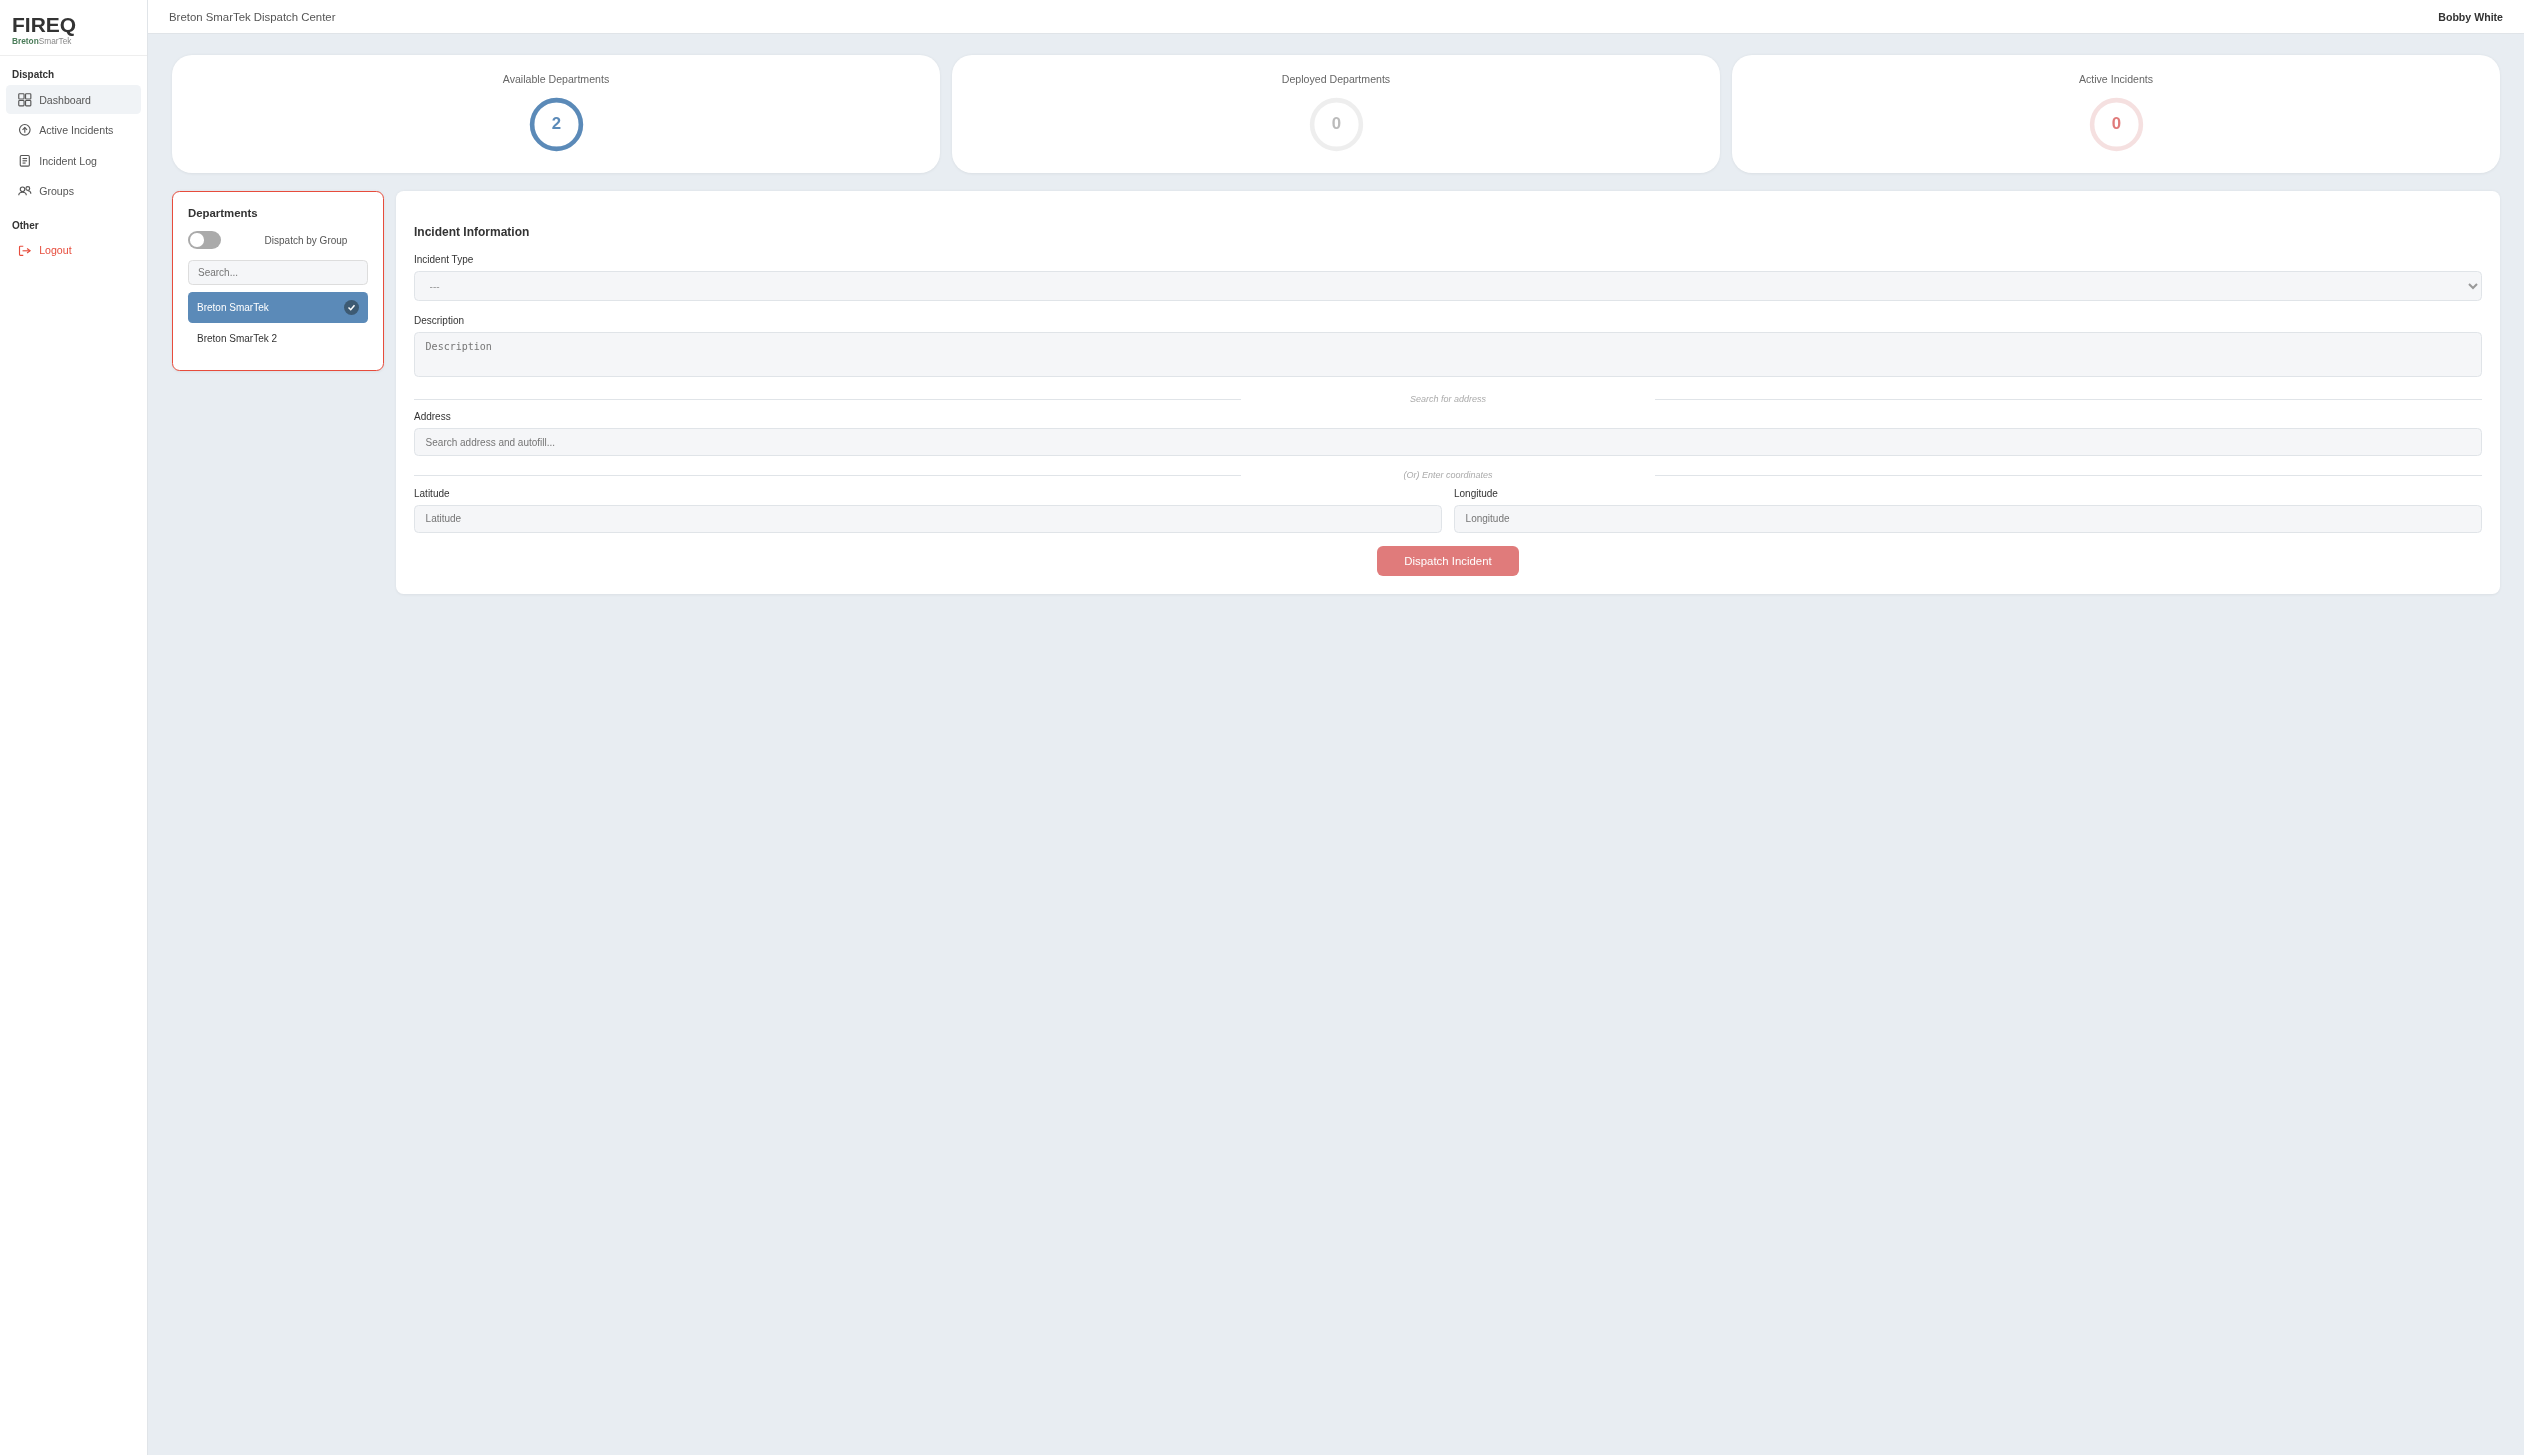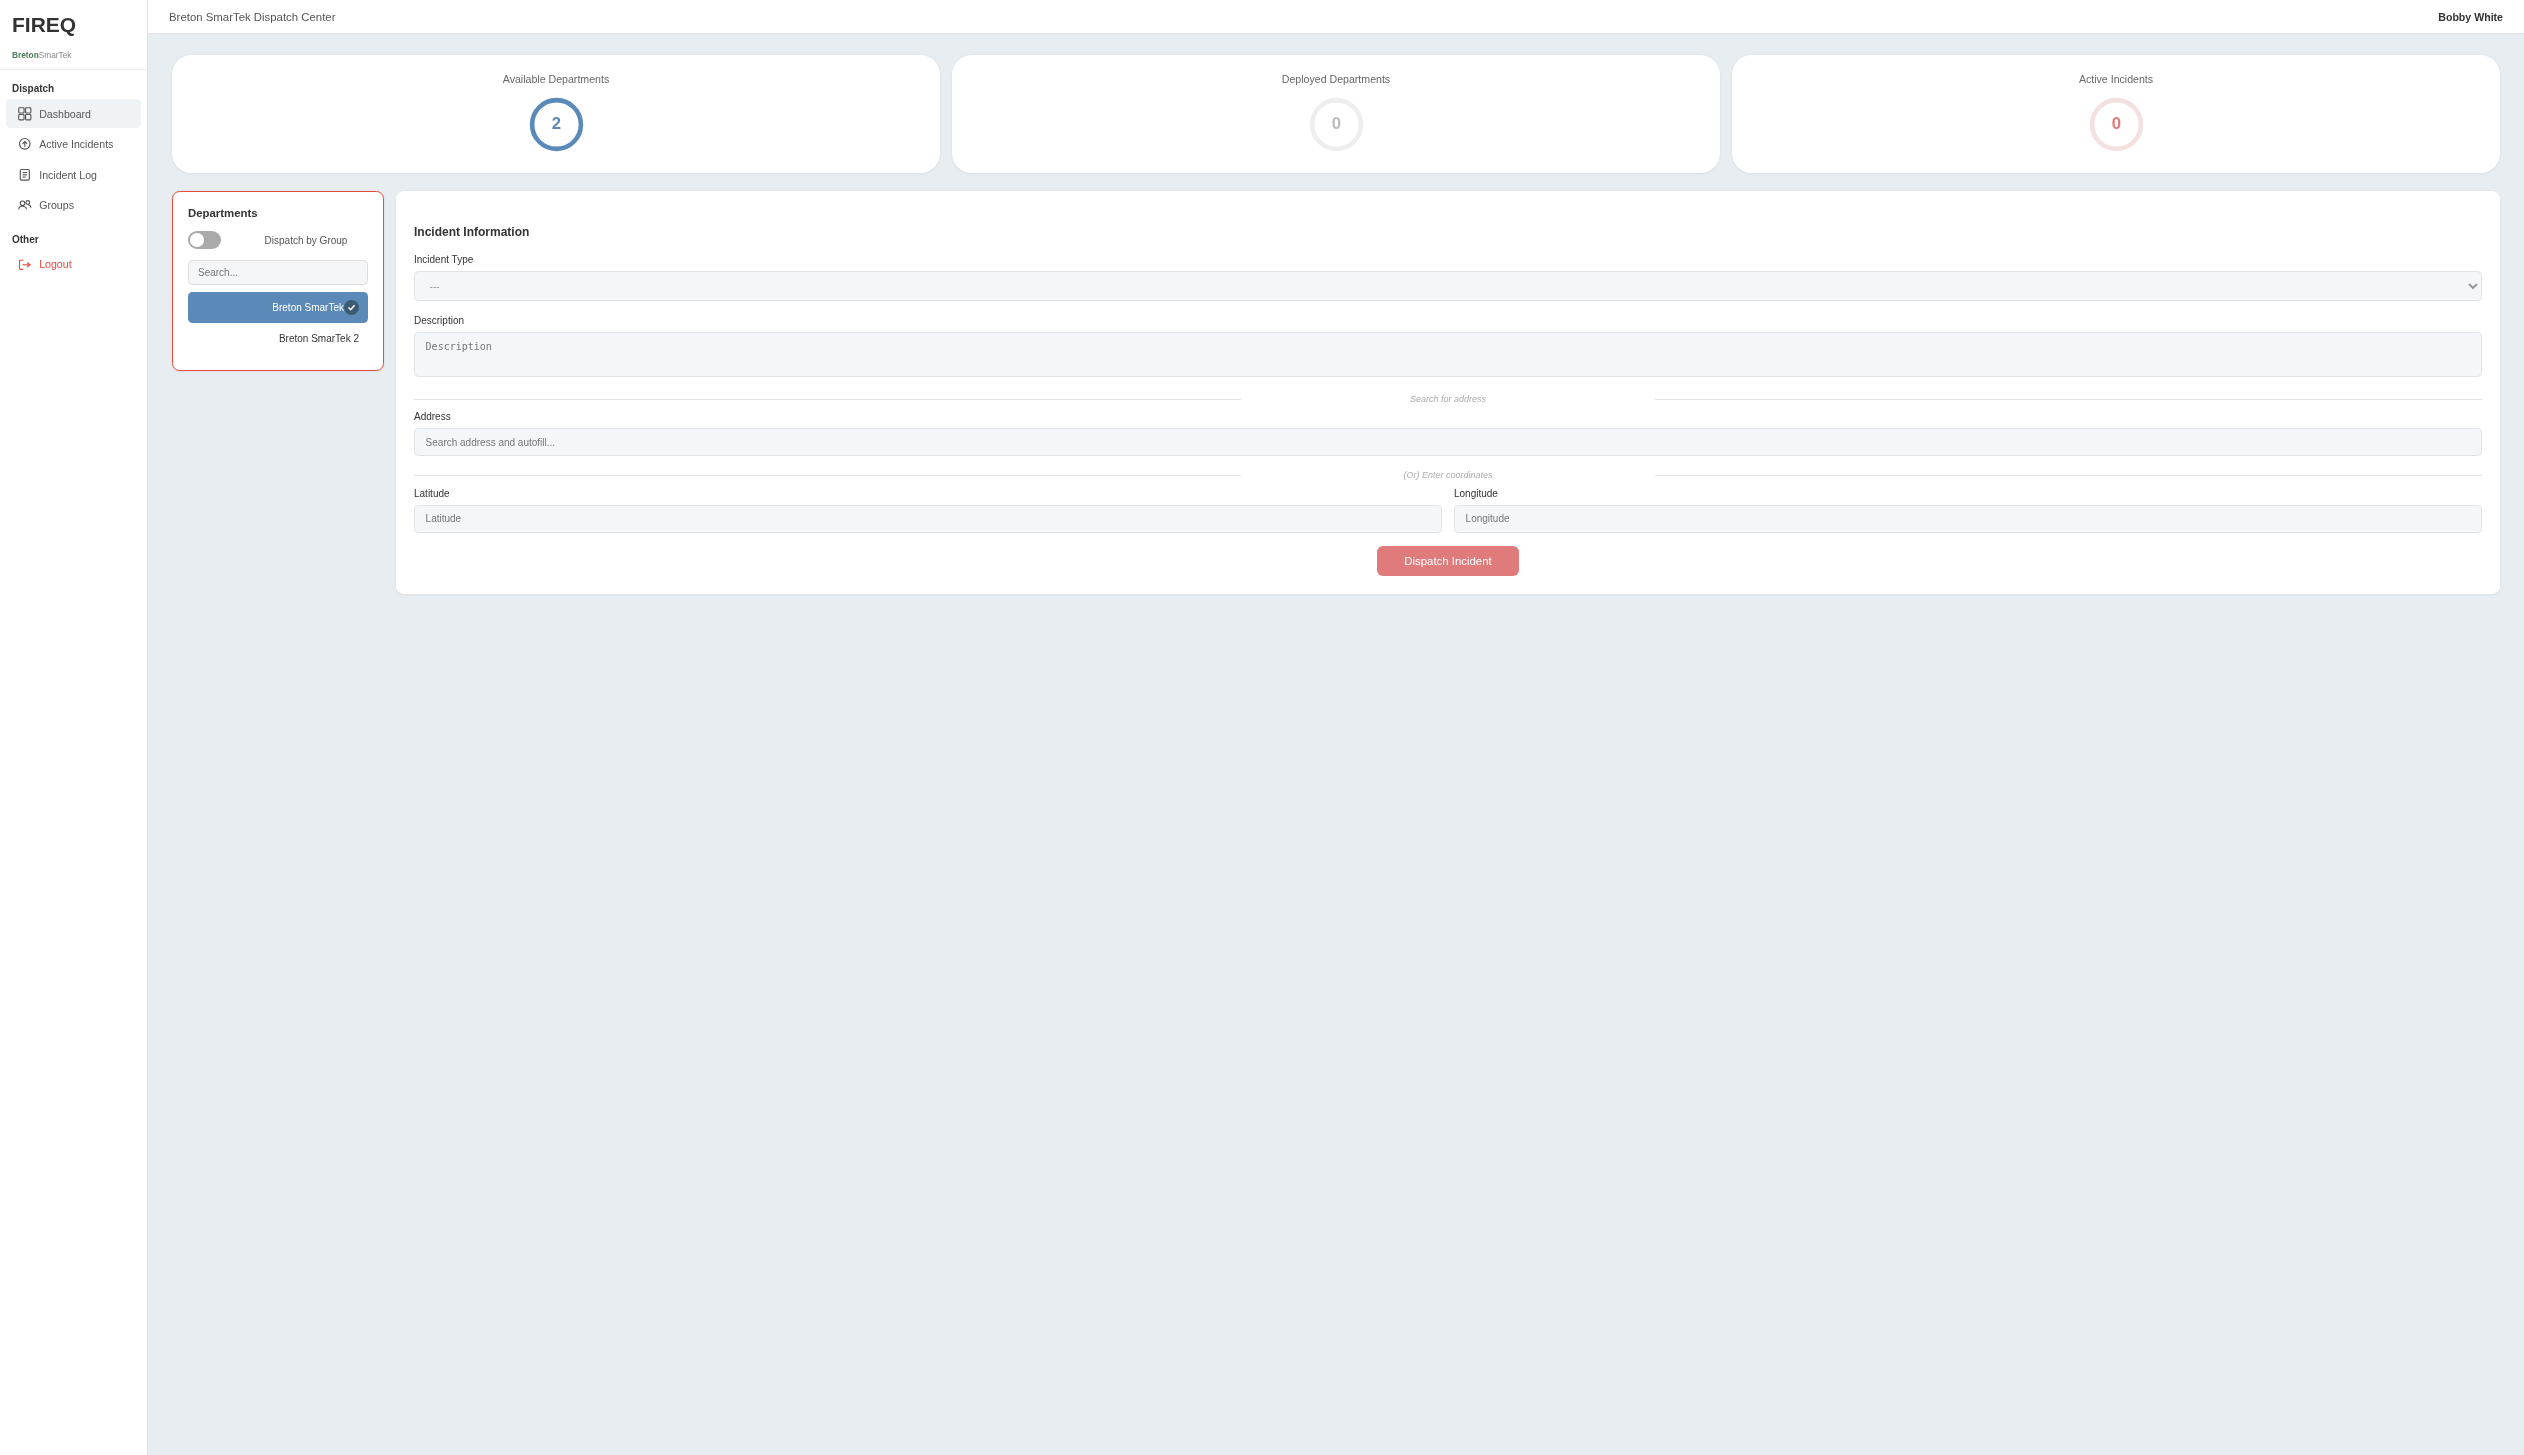--- a/index.html
+++ b/index.html
@@ -21,21 +21,21 @@
     .logo-text {
       font-size: 21px;
       font-weight: 900;
       color: #c0392b;
       line-height: 1;
     }
     .logo-text span { color: #333; }
     .logo-sub {
       font-size: 8.3px;
       color: #888;
-      margin-top: 15px;
+      margin-top: 1px;
     }
     .logo-sub b { color: #4a7c59; font-weight: 700; }
 
     .sidebar-section-label {
       padding: 13.6px 12px 4.5px;
       font-size: 10px;
       font-weight: 700;
       color: #333;
     }
     .sidebar-item {
@@ -194,21 +194,21 @@
     }
 
     .dept-item {
       padding: 7.6px 9px;
       border-radius: 4.5px;
       font-size: 10px;
       color: #333;
       cursor: pointer;
       display: flex;
       align-items: center;
-      justify-content: flex-end;
+      justify-content: space-between;
       margin-bottom: 3px;
     }
     .dept-item.selected {
       background: #5b8ab8;
       color: #fff;
     }
     .check-icon {
       width: 15px;
       height: 15px;
       background: #3d5a73;

